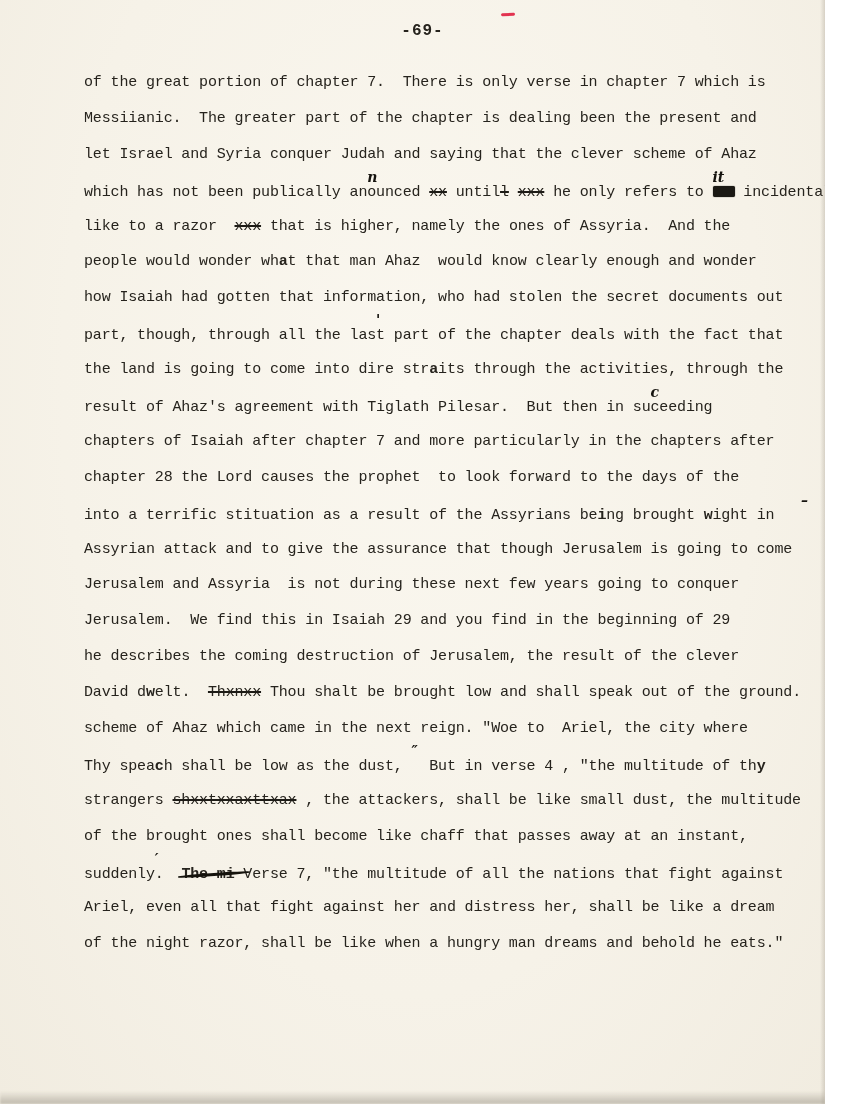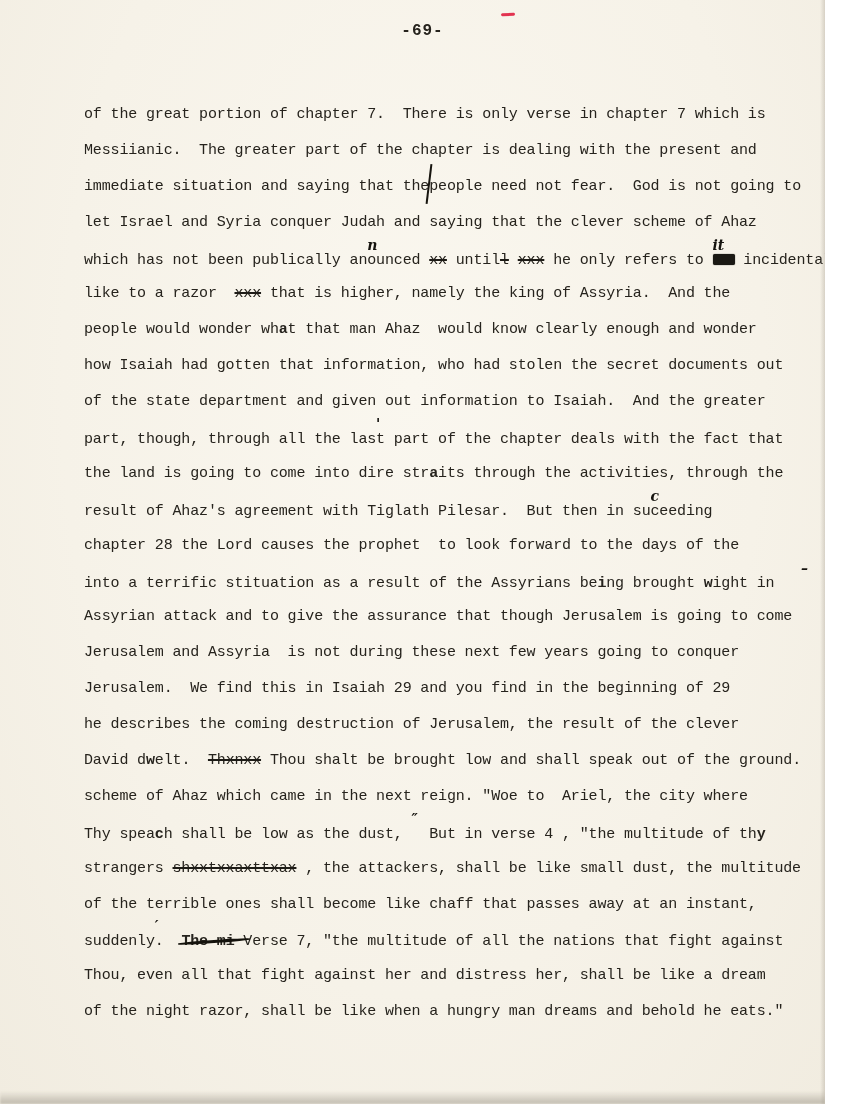--- a/index.html
+++ b/index.html
@@ -16,21 +16,21 @@
     text-align:center;
     font-size:16px;font-weight:bold;
     letter-spacing:1px;
     transform:translateX(10px);
   }
   .red-mark{
     position:absolute;left:501px;top:13px;width:14px;height:3px;
     transform:rotate(-3deg);border-radius:2px;
   }
   .page-text{
-    position:absolute;left:84px;top:106px;right:0;
+    position:absolute;left:84px;top:74px;right:0;
     font-size:15px;
     letter-spacing:-0.15px;
   }
   .line{
     height:35.9px;
     white-space:pre;
     line-height:18px;
   }
   .seg-n{}
   .seg-b{font-weight:bold;}
@@ -74,41 +74,40 @@
   }
 </style>
 </head>
 <body>
 
 <div class="page" style="color: rgb(38, 35, 29);">
   <div class="page-number">-69-</div>
   <div class="red-mark" style="background: rgb(226, 51, 80);"></div>
   <div class="page-text">
       <div class="line"><span class="seg-n">of the great portion of chapter 7.  There is only verse in chapter 7 which is</span></div>
-      <div class="line"><span class="seg-n">Messiianic.  The greater part of the chapter is dealing with the present and</span></div>
-      <div class="line"><span class="seg-n">immediate situation and saying that the</span><span class="seg-slash"></span><span class="seg-n">people need not fear.  God is not going to</span></div>
+      <div class="line"><span class="seg-n">Messiianic.  The greater part of the chapter is dealing been the present and</span></div>
       <div class="line"><span class="seg-n">let Israel and Syria conquer Judah and saying that the clever scheme of Ahaz</span></div>
       <div class="line"><span class="seg-n">which has not been publically an</span><span class="seg-sup">n</span><span class="seg-n">ounced </span><span class="seg-x">xx</span><span class="seg-n"> until</span><span class="seg-x">l</span><span class="seg-n"> </span><span class="seg-x">xxx</span><span class="seg-n"> he only refers to </span><span class="seg-sup">it</span><span class="seg-redact"></span><span class="seg-n"> incidentally</span></div>
-      <div class="line"><span class="seg-n">like to a razor  </span><span class="seg-x">xxx</span><span class="seg-n"> that is higher, namely the king of Assyria.  And the</span></div>
+      <div class="line"><span class="seg-n">like to a razor  </span><span class="seg-x">xxx</span><span class="seg-n"> that is higher, namely the ones of Assyria.  And the</span></div>
       <div class="line"><span class="seg-n">people would wonder wh</span><span class="seg-b">a</span><span class="seg-n">t that man Ahaz  would know clearly enough and wonder</span></div>
       <div class="line"><span class="seg-n">how Isaiah had gotten that information, who had stolen the secret documents out</span></div>
-      <div class="line"><span class="seg-n">of the state department and given out information to Isaiah.  And the greater</span></div>
       <div class="line"><span class="seg-n">part, though, through all the las</span><span class="seg-sup">'</span><span class="seg-n">t part of the chapter deals with the fact that</span></div>
       <div class="line"><span class="seg-n">the land is going to come into dire str</span><span class="seg-b">a</span><span class="seg-n">its through the activities, through the</span></div>
       <div class="line"><span class="seg-n">result of Ahaz's agreement with Tiglath Pilesar.  But then in su</span><span class="seg-sup">c</span><span class="seg-n">ceeding</span></div>
+      <div class="line"><span class="seg-n">chapters of Isaiah after chapter 7 and more particularly in the chapters after</span></div>
       <div class="line"><span class="seg-n">chapter 28 the Lord causes the prophet  to look forward to the days of the</span></div>
       <div class="line"><span class="seg-n">into a terrific stituation as a result of the Assyrians be</span><span class="seg-b">i</span><span class="seg-n">ng brought </span><span class="seg-b">w</span><span class="seg-n">ight in   </span><span class="seg-sup">–</span></div>
       <div class="line"><span class="seg-n">Assyrian attack and to give the assurance that though Jerusalem is going to come</span></div>
       <div class="line"><span class="seg-n">Jerusalem and Assyria  is not during these next few years going to conquer</span></div>
       <div class="line"><span class="seg-n">Jerusalem.  We find this in Isaiah 29 and you find in the beginning of 29</span></div>
       <div class="line"><span class="seg-n">he describes the coming destruction of Jerusalem, the result of the clever</span></div>
       <div class="line"><span class="seg-n">David d</span><span class="seg-b">w</span><span class="seg-n">elt.  </span><span class="seg-x">Thxnxx</span><span class="seg-n"> Thou shalt be brought low and shall speak out of the ground.</span></div>
       <div class="line"><span class="seg-n">scheme of Ahaz which came in the next reign. "Woe to  Ariel, the city where</span></div>
       <div class="line"><span class="seg-n">Thy spea</span><span class="seg-b">c</span><span class="seg-n">h shall be low as the dust, </span><span class="seg-sup">″</span><span class="seg-n">  But in verse 4 , "the multitude of th</span><span class="seg-b">y</span></div>
       <div class="line"><span class="seg-n">strangers </span><span class="seg-x">shxxtxxaxttxax</span><span class="seg-n"> , the attackers, shall be like small dust, the multitude</span></div>
-      <div class="line"><span class="seg-n">of the terrible ones shall become like chaff that passes away at an instant,</span></div>
+      <div class="line"><span class="seg-n">of the brought ones shall become like chaff that passes away at an instant,</span></div>
       <div class="line"><span class="seg-n">suddenly</span><span class="seg-sup">′</span><span class="seg-n">.  </span><span class="seg-xp">The mi</span><span class="seg-n"> Verse 7, "the multitude of all the nations that fight against</span></div>
-      <div class="line"><span class="seg-n">Thou, even all that fight against her and distress her, shall be like a dream</span></div>
+      <div class="line"><span class="seg-n">Ariel, even all that fight against her and distress her, shall be like a dream</span></div>
       <div class="line"><span class="seg-n">of the night razor, shall be like when a hungry man dreams and behold he eats."</span></div>
     </div>
   <div class="right-edge"></div>
   <div class="bottom-edge"></div>
 </div>
 
 </body></html>

